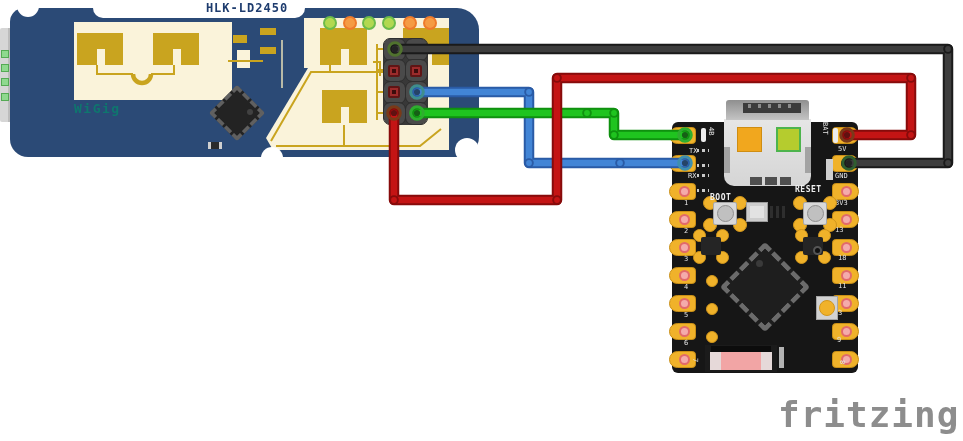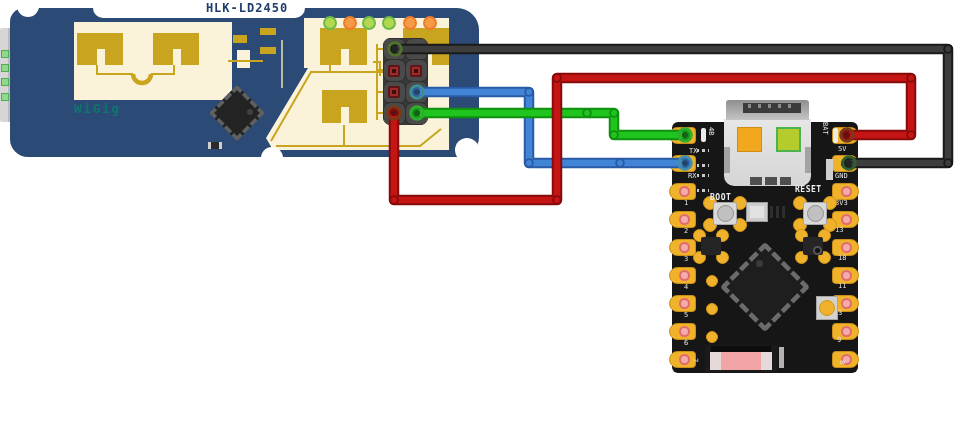--- a/index.html
+++ b/index.html
@@ -302,13 +302,14 @@
         <circle cx="948" cy="49" r="2.9" fill="#3d3d3d"></circle>
         <circle cx="948" cy="163" r="4.8" fill="#1a1a1a"></circle>
         <circle cx="948" cy="163" r="2.9" fill="#3d3d3d"></circle>
         <circle cx="395" cy="49" r="6.3" fill="none" stroke="#50722e" stroke-width="3"></circle>
         <circle cx="395" cy="49" r="3.1" fill="rgba(15,15,15,0.55)"></circle>
         <circle cx="849" cy="163" r="6.3" fill="none" stroke="#2f5e2f" stroke-width="3"></circle>
         <circle cx="849" cy="163" r="3.1" fill="rgba(15,15,15,0.55)"></circle>
       </g>
     </svg>
 
+  <div class="a watermark" style="left: 778px; top: 394px; color: rgb(141, 141, 141);">fritzing</div>
 </div>
 
 </body></html>

